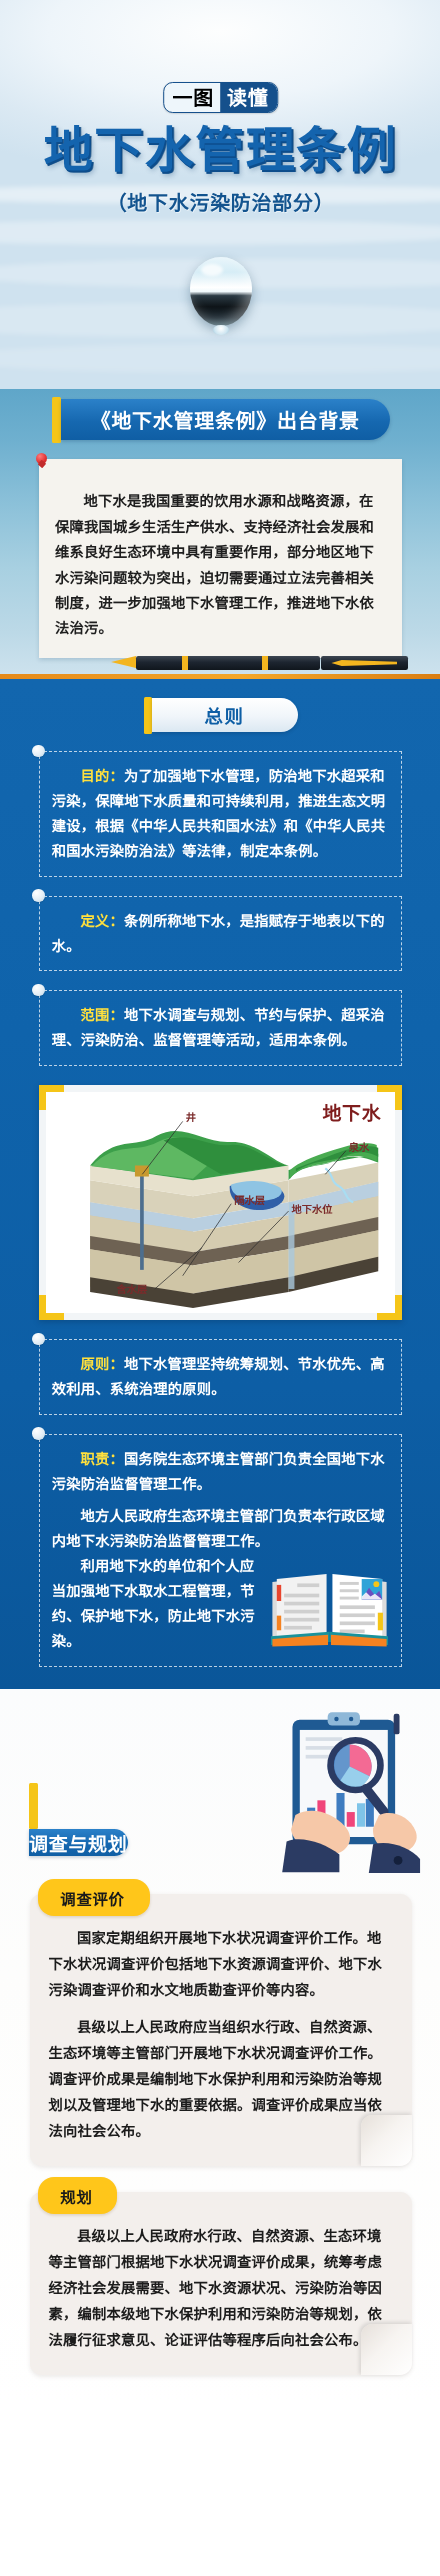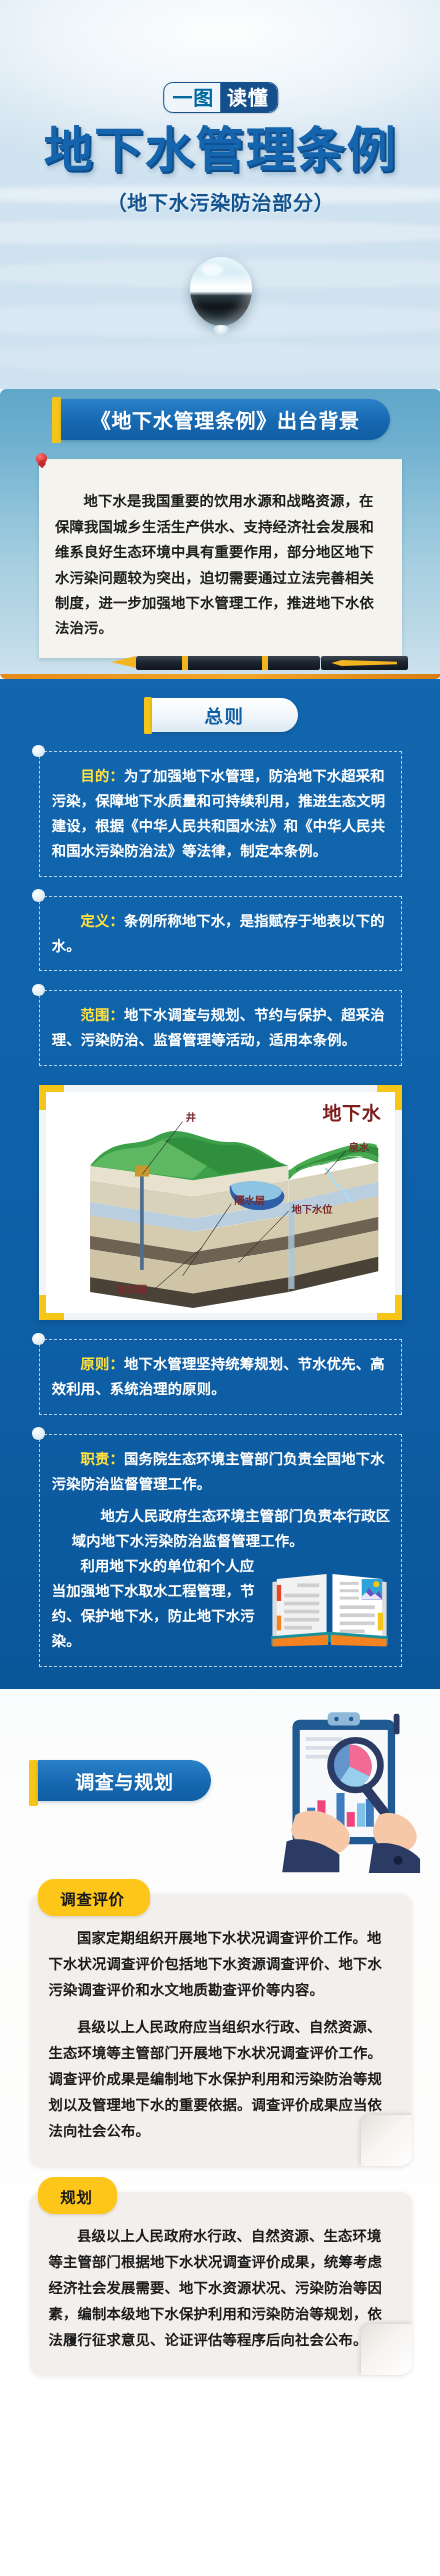--- a/index.html
+++ b/index.html
@@ -35,21 +35,21 @@
 
   .badge-readme {
     position:absolute; left:50%; top:82px; transform:translateX(-50%);
     display:flex; align-items:stretch;
     border:1.8px solid #15508c; border-radius:9.5px; overflow:hidden;
     height:31px; background:#eef6fb;
     box-shadow:0 0.7px 1.5px rgba(0,0,0,.12);
   }
   .badge-readme .b1 {
     display:flex; align-items:center; padding:0 6.6px 0 8.8px;
-    color:#0369a1; font-weight:bold; font-size:20px; letter-spacing:0.7px;
+    color:#000000; font-weight:bold; font-size:20px; letter-spacing:0.7px;
     line-height:1;
   }
   .badge-readme .b2 {
     display:flex; align-items:center; padding:0 8.8px 0 6.6px;
     background:#15508c; color:#ffffff; font-weight:bold; font-size:20px; letter-spacing:0.7px;
     line-height:1;
   }
 
   .hero-title {
     position:absolute; left:0; right:0; top:125px; text-align:center;
@@ -82,21 +82,20 @@
     content:""; position:absolute; left:50%; transform:translateX(-50%); bottom:-8.8px;
     width:16px; height:10.3px; border-radius:50%;
     background:radial-gradient(circle at 50% 35%, #ffffff 0%, #cfe6f1 60%, #9ec6da 100%);
   }
 
   
   .bg-section {
     position:relative; width:441px; padding:0 0 0 0;
     background:linear-gradient(180deg,#5fa6c9 0%,#6fb0cf 18%,#8cc1d9 40%,#a8d0e1 62%,#bcd9e7 84%,#cfe3ee 100%);
     overflow:hidden;
-    border-radius:6px;
   }
 
   .pill-header {
     position:relative; display:flex; align-items:center; margin:10.3px auto 0;
     width:338px; height:41px;
   }
   .pill-header .bar { width:9.5px; height:46px; background:#f5c518; border-radius:1.5px; flex:none; }
   .pill-header .body {
     flex:1; height:41px; border-radius:0 22px 22px 0;
     background:linear-gradient(180deg,#2b81c9 0%,#1668b0 55%,#0f5ea4 100%);
@@ -165,21 +164,21 @@
     position:absolute; left:-6.6px; top:-6.6px; width:12.5px; height:12.5px; border-radius:50%;
     background:radial-gradient(circle at 35% 30%, #ffffff 0%, #e3eef6 55%, #bcd4e4 100%);
     box-shadow:0 0.7px 1.5px rgba(0,0,0,.18);
   }
   .dash-box {
     border:1px dashed rgba(255,255,255,.72);
     padding:11.8px 10.3px 11.8px 11.8px;
     color:#ffffff; font-size:14.3px; line-height:1.75; font-weight:bold; letter-spacing:0.2px;
   }
   .dash-box p { text-indent:2em; }
-  .dash-box p + p { margin-top:7.3px;margin-left:20px; }
+  .dash-box p + p { margin-top:7.3px; }
   .k { color:#ffe03d; }
 
   
   .gw-frame { position:relative; width:363px; margin:19px auto 0; padding:7.3px;
               background:#f2f5f7; box-shadow:0 2.2px 5.9px rgba(0,30,60,.25); }
   .gw-frame .corner { position:absolute; width:25px; height:25px; background:#f5c518; }
   .gw-frame .c-tl{left:0;top:0;} .gw-frame .c-tr{right:0;top:0;}
   .gw-frame .c-bl{left:0;bottom:0;} .gw-frame .c-br{right:0;bottom:0;}
   .gw-frame .inner { position:relative; background:#ffffff; }
   .gw-frame svg { display:block; width:100%; height:auto; position:relative; z-index:2; }
@@ -191,21 +190,21 @@
   .resp-row .txt { flex:1; }
   .book { width:123px; flex:none; margin-top:5.9px; }
 
   
   .white-section {
     width:441px; background:linear-gradient(180deg,#fbfcfd 0%,#fdfdfc 40%,#ffffff 100%);
     padding:16px 0 32px; position:relative;
   }
   .plan-head { position:relative; height:163px; }
   .pill-header-blue {
-    position:absolute; left:29px; top:55px; display:flex; align-items:flex-start; width:182px; height:41px;
+    position:absolute; left:29px; top:78px; display:flex; align-items:flex-start; width:182px; height:41px;flex-direction:column;
   }
   .pill-header-blue .bar { width:8.8px; height:46px; background:#f5c518; border-radius:1.5px; flex:none; }
   .pill-header-blue .body {
     flex:1; height:41px; border-radius:0 22px 22px 0;
     background:linear-gradient(180deg,#2b81c9 0%,#1668b0 55%,#0f5ea4 100%);
     display:flex; align-items:center; justify-content:center;
     color:#fff; font-size:19px; font-weight:bold; letter-spacing:0.7px;
     box-shadow:0 1.5px 3.7px rgba(0,40,80,.22);
   }
   .clipboard { position:absolute; right:17.6px; top:0; width:154px; }

